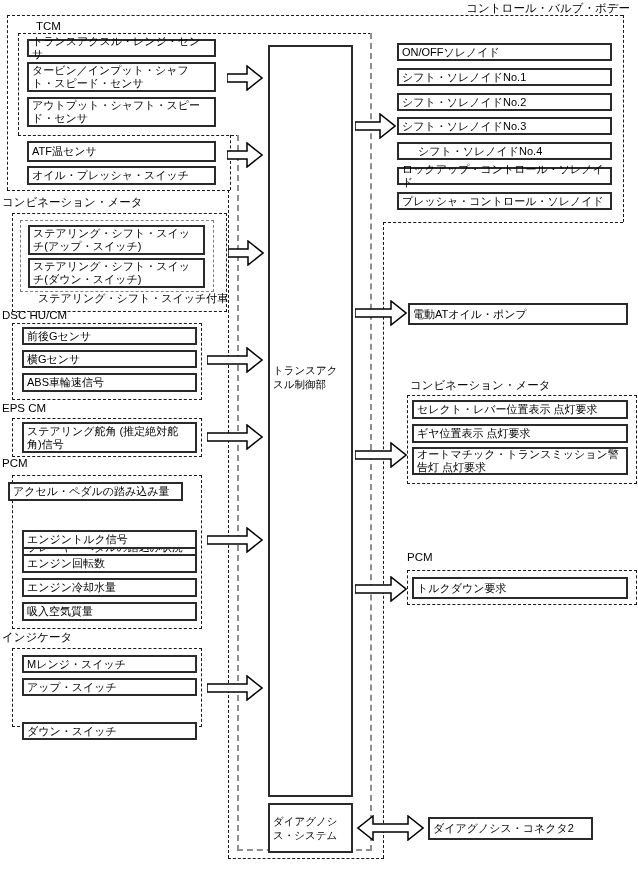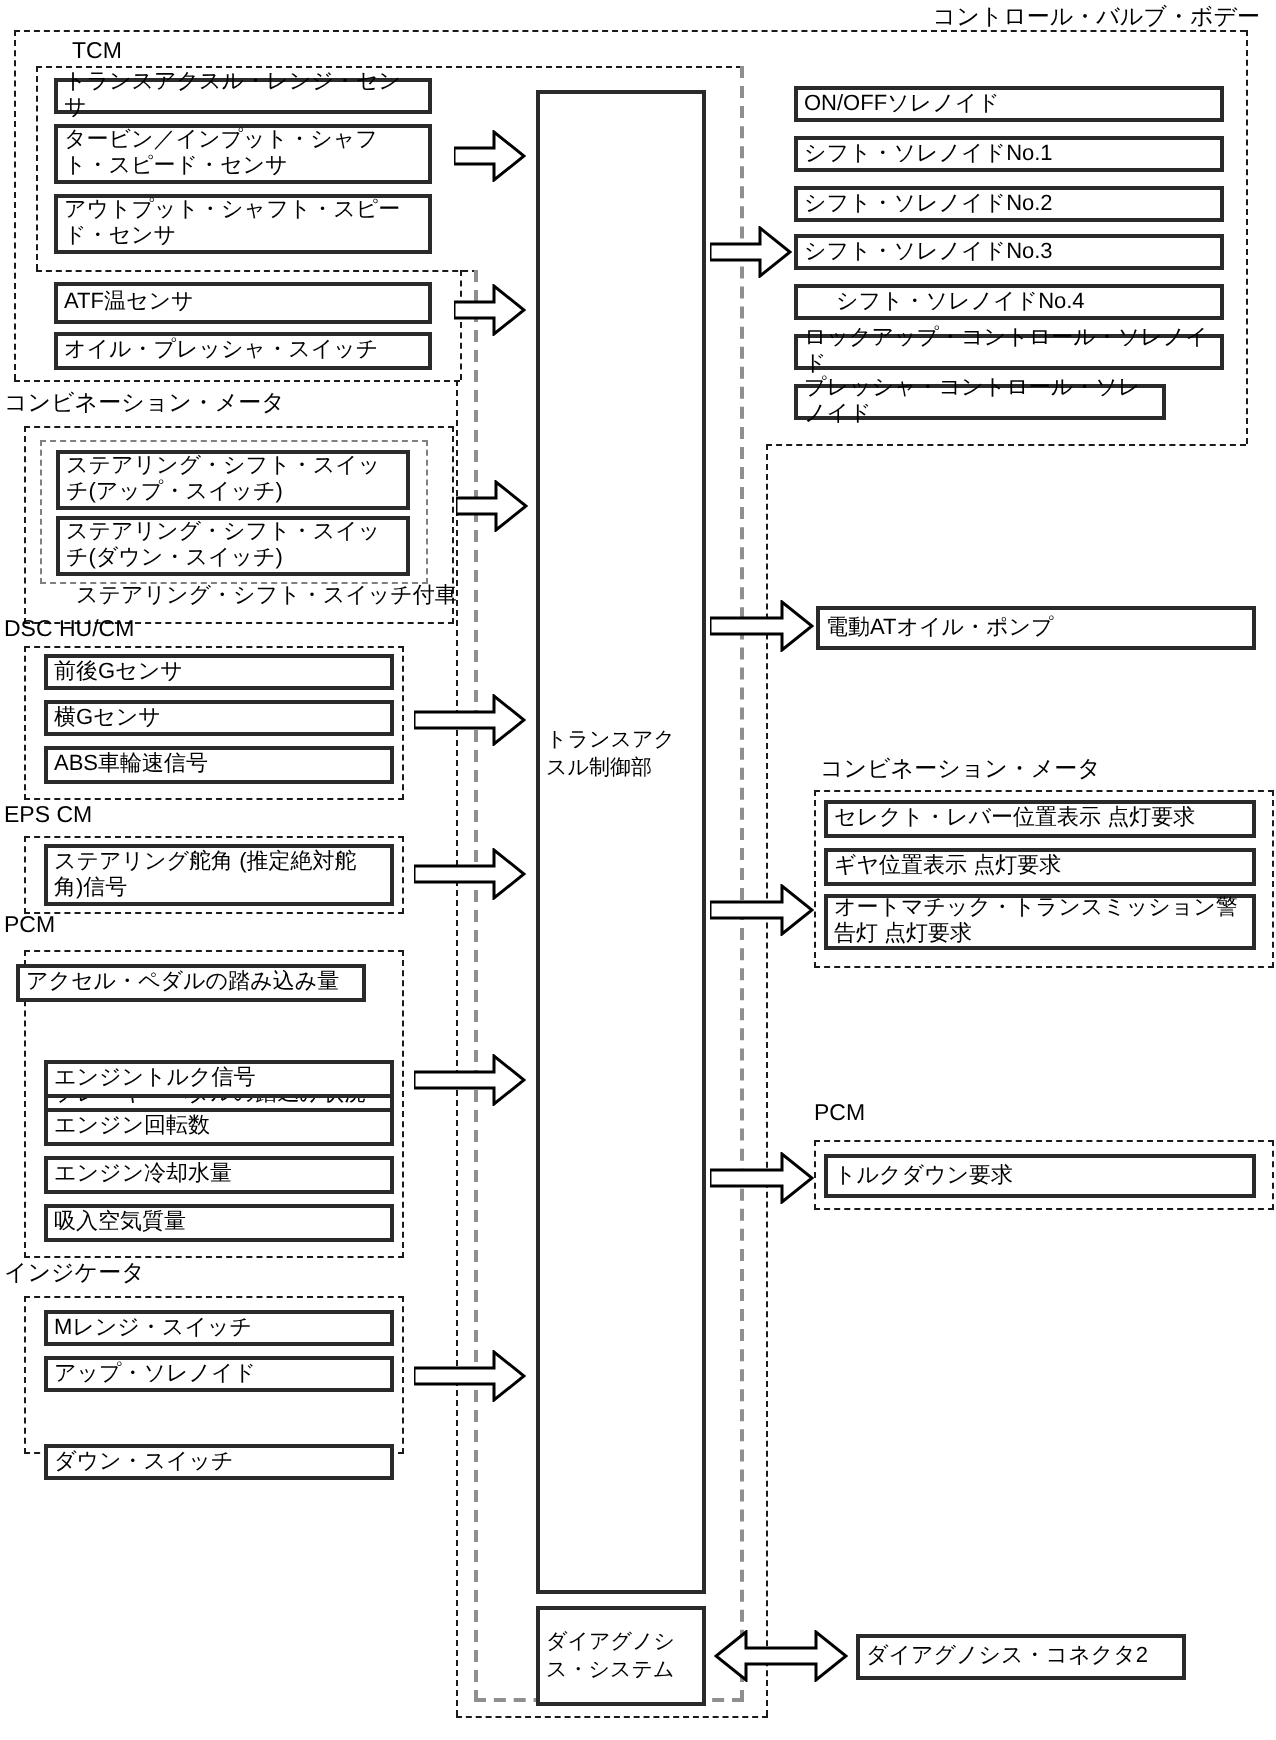--- a/index.html
+++ b/index.html
@@ -79,37 +79,37 @@
   <div class="obox" style="left:8px;top:482px;width:175px;height:19px;">アクセル・ペダルの踏み込み量</div>
   <div class="obox" style="left:22px;top:506px;width:175px;height:19px;margin-top:32px;">ブレーキ・ペダルの踏込み状況</div>
   <div class="obox" style="left:22px;top:530px;width:175px;height:19px;">エンジントルク信号</div>
   <div class="obox" style="left:22px;top:554px;width:175px;height:19px;">エンジン回転数</div>
   <div class="obox" style="left:22px;top:578px;width:175px;height:19px;">エンジン冷却水量</div>
   <div class="obox" style="left:22px;top:602px;width:175px;height:19px;">吸入空気質量</div>
 
   <div class="lbl" style="left:2px;top:631px;">インジケータ</div>
   <div class="drect" style="left:12px;top:648px;width:188px;height:77px;"></div>
   <div class="obox" style="left:22px;top:655px;width:175px;height:18px;">Mレンジ・スイッチ</div>
-  <div class="obox" style="left:22px;top:678px;width:175px;height:18px;">アップ・ソレノイド</div>
+  <div class="obox" style="left:22px;top:678px;width:175px;height:18px;">アップ・スイッチ</div>
   <div class="obox" style="left:22px;top:722px;width:175px;height:18px;">ダウン・スイッチ</div>
 
   <div class="obox" style="left:268px;top:45px;width:85px;height:752px;align-items:flex-start;">
     <div class="ctext" style="margin-top:315px;width:79px;">トランスアクスル制御部</div>
   </div>
   <div class="obox" style="left:268px;top:803px;width:85px;height:50px;">
     <div class="ctext" style="width:79px;">ダイアグノシス・システム</div>
   </div>
 
   <div class="obox" style="left:397px;top:43px;width:215px;height:18px;">ON/OFFソレノイド</div>
   <div class="obox" style="left:397px;top:68px;width:215px;height:18px;">シフト・ソレノイドNo.1</div>
   <div class="obox" style="left:397px;top:93px;width:215px;height:18px;">シフト・ソレノイドNo.2</div>
   <div class="obox" style="left:397px;top:117px;width:215px;height:18px;">シフト・ソレノイドNo.3</div>
   <div class="obox" style="left:397px;top:142px;width:215px;height:18px;padding-left:19px;">シフト・ソレノイドNo.4</div>
   <div class="obox" style="left:397px;top:167px;width:215px;height:18px;">ロックアップ・コントロール・ソレノイド</div>
-  <div class="obox" style="left:397px;top:192px;width:186px;height:18px;">プレッシャ・コントロール・ソレノイド</div>
+  <div class="obox" style="left:397px;top:192px;width:215px;height:18px;">プレッシャ・コントロール・ソレノイド</div>
 
   <div class="obox" style="left:408px;top:303px;width:220px;height:22px;">電動ATオイル・ポンプ</div>
 
   <div class="lbl" style="left:410px;top:379px;">コンビネーション・メータ</div>
   <div class="drect" style="left:407px;top:395px;width:228px;height:87px;"></div>
   <div class="obox" style="left:412px;top:400px;width:216px;height:19px;">セレクト・レバー位置表示 点灯要求</div>
   <div class="obox" style="left:412px;top:424px;width:216px;height:19px;">ギヤ位置表示 点灯要求</div>
   <div class="obox" style="left:412px;top:447px;width:216px;height:28px;">オートマチック・トランスミッション警告灯 点灯要求</div>
 
   <div class="lbl" style="left:407px;top:551px;">PCM</div>

